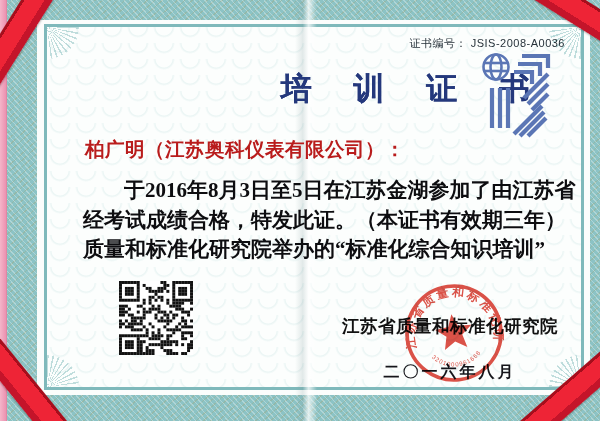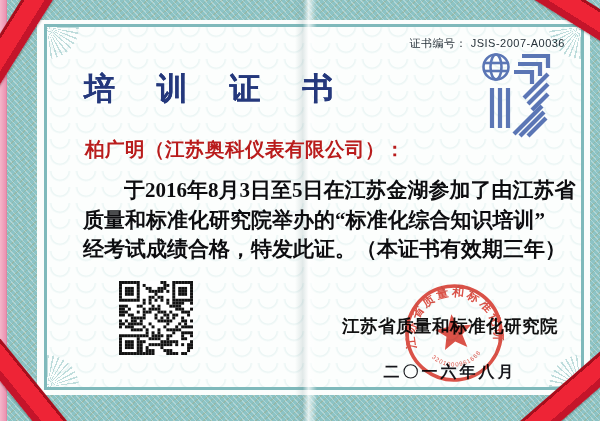--- a/index.html
+++ b/index.html
@@ -62,21 +62,21 @@
 
   
   .cert-no{
     position:absolute;top:36px;right:35px;
     font-size:11px;color:#27323a;letter-spacing:.5px;
     font-family:"Liberation Sans","DejaVu Sans",sans-serif;
   }
   
   .title{
     position:absolute;left:60px;top:68px;width:480px;
-    text-align:left;font-size:31px;font-weight:bold;
+    text-align:right;font-size:31px;font-weight:bold;
     color:#24387c;letter-spacing:17px;padding-left:17px;box-sizing:border-box;
     text-shadow:0 0 .6px #24387c;
   }
   
   .logo{position:absolute;left:471px;top:52px;width:74px;height:86px;}
   
   .recipient{
     position:absolute;left:78px;top:136px;
     font-size:19.5px;font-weight:bold;color:#b91c1c;letter-spacing:.5px;
   }
@@ -110,21 +110,21 @@
 
     <div class="ray ray-tl"></div>
     <div class="ray ray-tr"></div>
     <div class="ray ray-bl"></div>
     <div class="ray ray-br"></div>
 
     <div class="fold"></div>
 
     <div class="cert-no">
       <span>证书编号：</span>
-      <span>JSIS-2007-A0036</span>
+      <span>JSIS-2008-A0036</span>
     </div>
 
     <div class="title">培 训 证 书</div>
 
     <div class="logo">
       <svg width="74" height="86" viewBox="0 0 74 86">
         <g stroke="#5b76b5" fill="none" stroke-width="2.6">
           <circle cx="18" cy="15" r="12.5"></circle>
           <ellipse cx="18" cy="15" rx="5.5" ry="12.5"></ellipse>
           <line x1="6.5" y1="11" x2="29.5" y2="11"></line>
@@ -148,22 +148,22 @@
           <path d="M42 84 L66 60"></path>
           <path d="M50 84 L68 66"></path>
         </g>
       </svg>
     </div>
 
     <div class="recipient">柏广明（江苏奥科仪表有限公司）：</div>
 
     <div class="body-text">
       <div class="line indent">于2016年8月3日至5日在江苏金湖参加了由江苏省</div>
+      <div class="line">经考试成绩合格，特发此证。（本证书有效期三年）</div>
       <div class="line">质量和标准化研究院举办的“标准化综合知识培训”</div>
-      <div class="line">经考试成绩合格，特发此证。（本证书有效期三年）</div>
     </div>
 
     <div class="qr" id="qr">
         <svg width="74" height="74" viewBox="0 0 74 74">
           <rect width="74" height="74" fill="#ffffff"></rect>
           <rect x="0.00" y="0.00" width="2.96" height="2.96" fill="#111"></rect>
           <rect x="2.96" y="0.00" width="2.96" height="2.96" fill="#111"></rect>
           <rect x="5.92" y="0.00" width="2.96" height="2.96" fill="#111"></rect>
           <rect x="8.88" y="0.00" width="2.96" height="2.96" fill="#111"></rect>
           <rect x="11.84" y="0.00" width="2.96" height="2.96" fill="#111"></rect>

